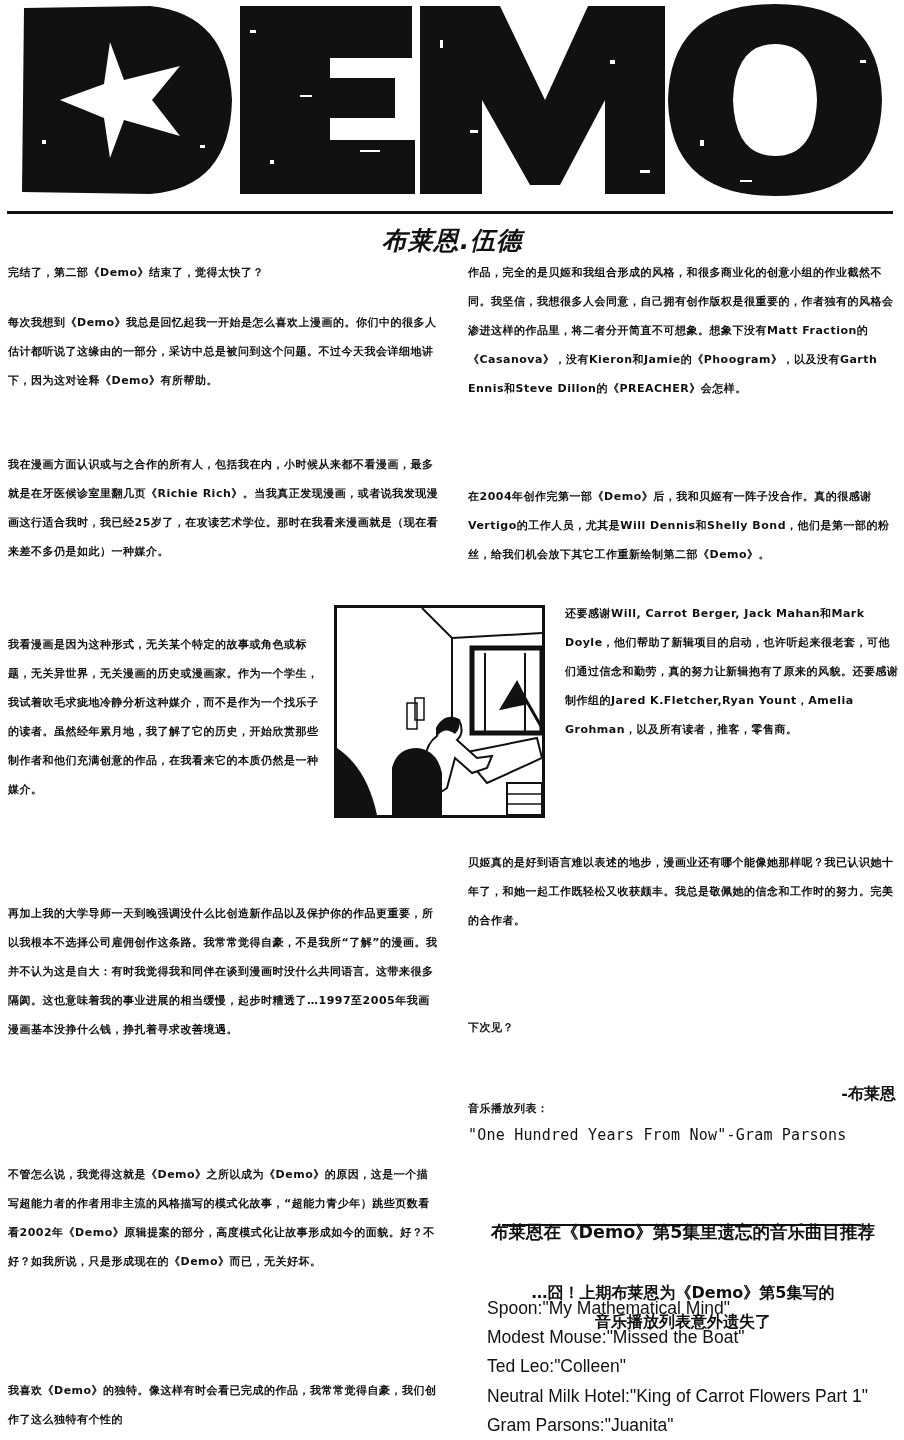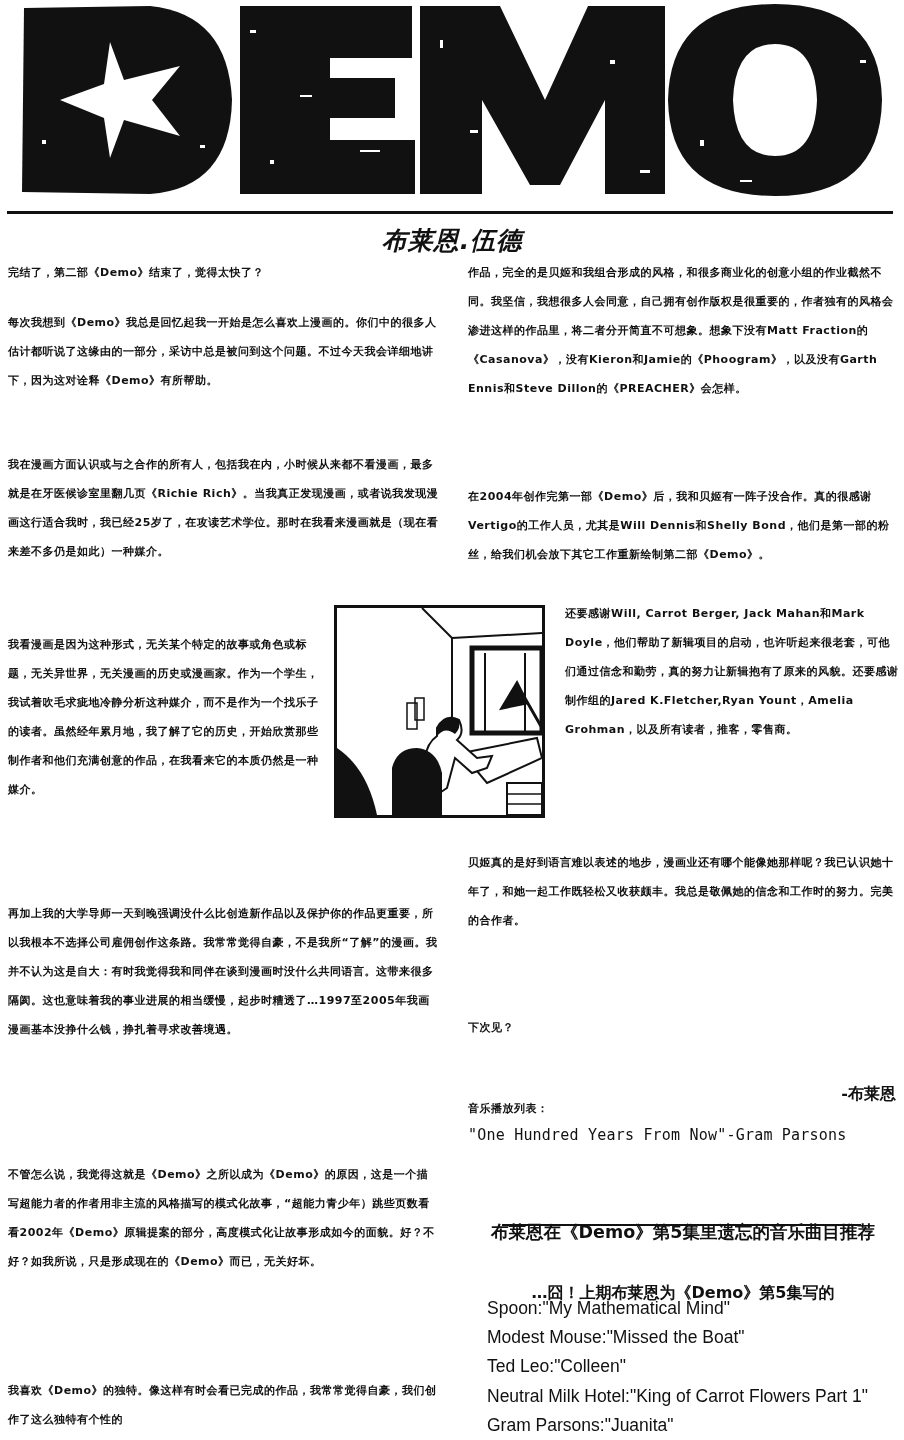--- a/index.html
+++ b/index.html
@@ -100,20 +100,21 @@
 <p class="para col-right" style="top:848px;">贝姬真的是好到语言难以表述的地步，漫画业还有哪个能像她那样呢？我已认识她十年了，和她一起工作既轻松又收获颇丰。我总是敬佩她的信念和工作时的努力。完美的合作者。</p>
 <p class="para col-right" style="top:1013px;">下次见？</p>
 <div class="sign">-布莱恩</div>
 <p class="para col-right" style="top:1094px;">音乐播放列表：</p>
 <p class="para col-right mono" style="top:1121px; font-size:15px;">"One Hundred Years From Now"-Gram Parsons</p>
 
 <div class="rec-title">布莱恩在《Demo》第5集里遗忘的音乐曲目推荐</div>
 <div class="rule-rec"></div>
 <div class="rec-sub">
   <div>…囧！上期布莱恩为《Demo》第5集写的</div>
+  <div>音乐播放列表意外遗失了</div>
 </div>
 <ul class="tracks">
   <li>Spoon:"My Mathematical Mind"</li>
   <li>Modest Mouse:"Missed the Boat"</li>
   <li>Ted Leo:"Colleen"</li>
   <li>Neutral Milk Hotel:"King of Carrot Flowers Part 1"</li>
   <li>Gram Parsons:"Juanita"</li>
 </ul>
 
 </body></html>

